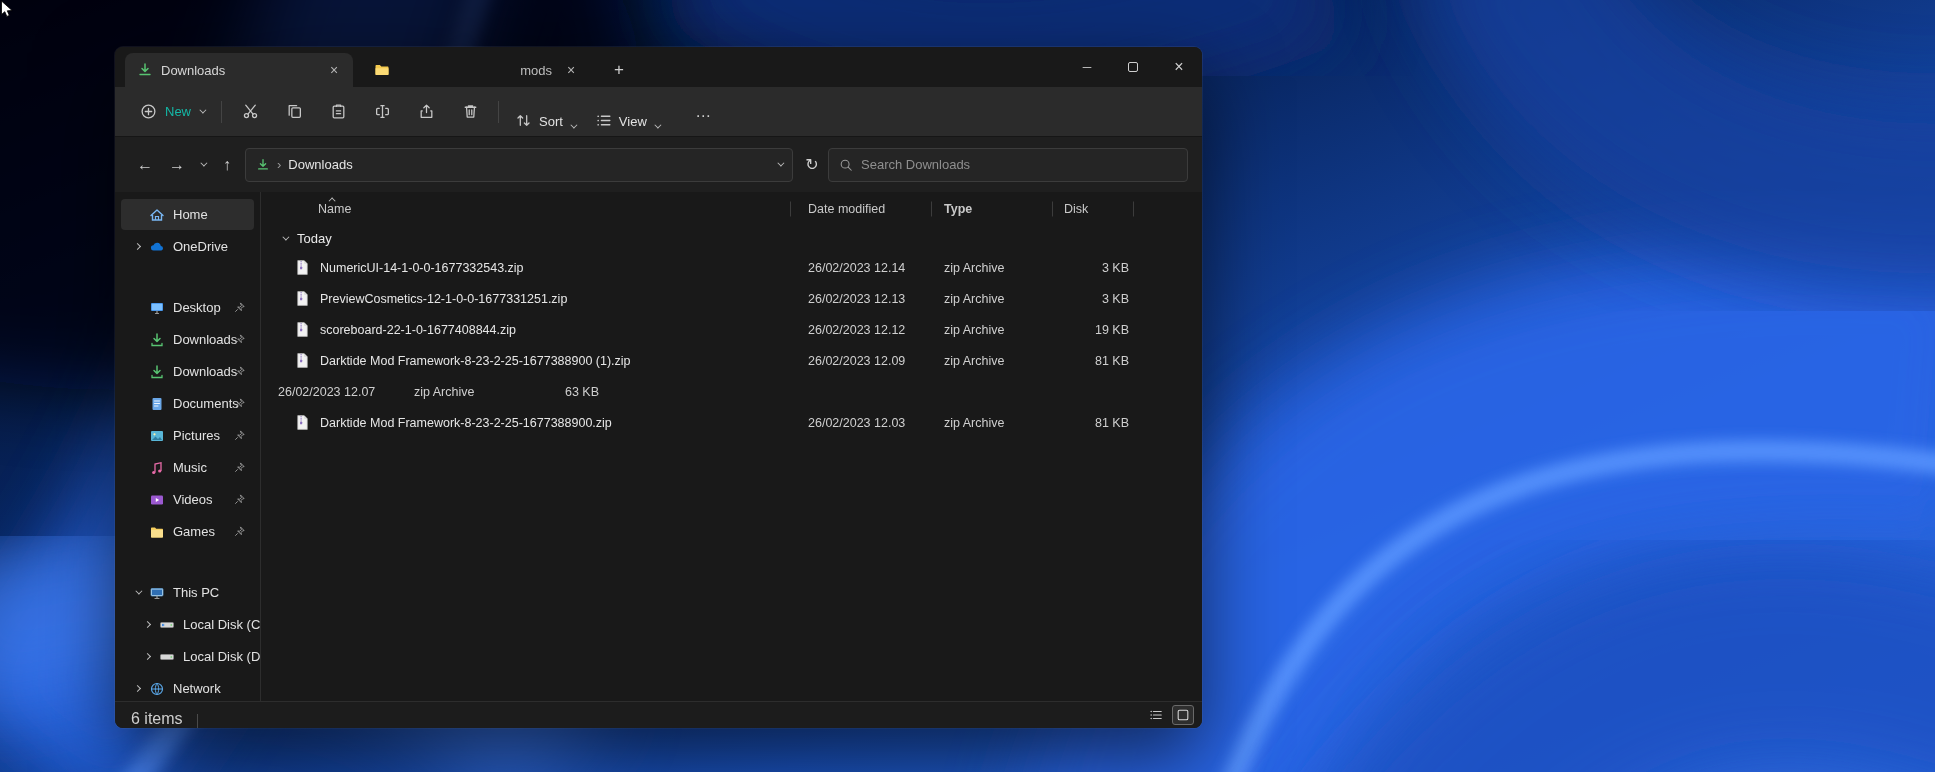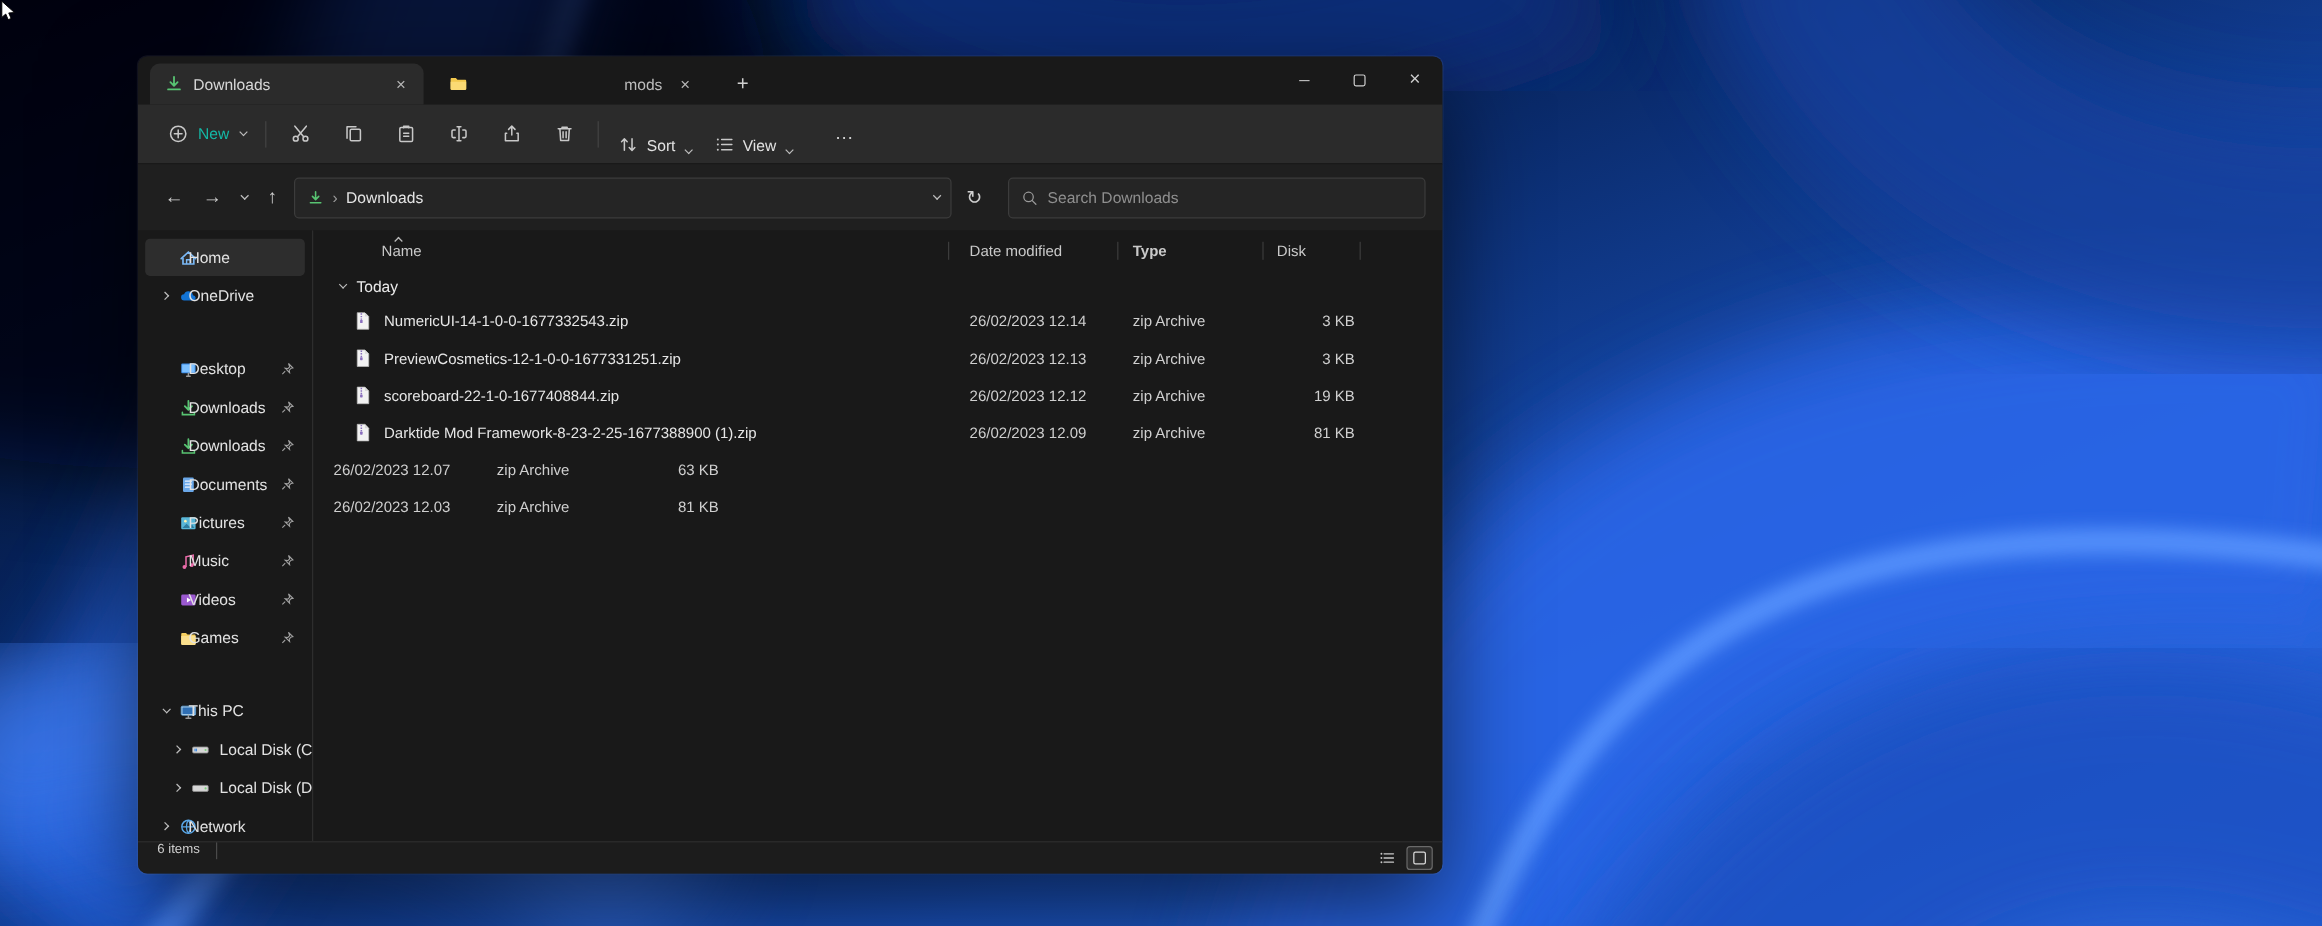--- a/index.html
+++ b/index.html
@@ -41,42 +41,42 @@
 
   
   .addressrow{flex:0 0 55px;background:#1f1f1f;display:flex;align-items:center;padding:0 14px 0 14px;}
   .nav-btn{width:32px;height:32px;display:flex;align-items:center;justify-content:center;
     color:#cfcfcf;font-size:16px;border-radius:4px;flex:0 0 auto;}
   .nav-btn.small{width:18px;font-size:10px;}
   .addressbar{flex:0 0 548px;height:34px;margin-left:2px;background:#252525;border:1px solid #3c3c3c;border-radius:4px;
     display:flex;align-items:center;gap:7px;padding:0 10px;font-size:13px;color:#e4e4e4;}
   .ab-spacer{flex:1;}
   .refresh-btn{margin-left:3px;}
-  .searchbox{flex:1;height:34px;margin-left:12px;background:#252525;border:1px solid #3c3c3c;border-radius:4px;
+  .searchbox{flex:1;height:34px;margin-left:0;background:#252525;border:1px solid #3c3c3c;border-radius:4px;
     display:flex;align-items:center;gap:8px;padding:0 10px;}
   .searchbox input{flex:1;background:transparent;border:none;outline:none;color:#cfcfcf;font-size:13px;
     font-family:"Liberation Sans","DejaVu Sans",sans-serif;}
   .searchbox input::placeholder{color:#8f8f8f;}
   .si{width:14px;height:14px;flex:0 0 auto;}
 
   
   .cv{display:inline-block;width:6px;height:6px;border-right:1.4px solid #bdbdbd;border-bottom:1.4px solid #bdbdbd;flex:0 0 auto;}
   .cv.down{transform:rotate(45deg) translateY(-2px);}
   .cv.right{transform:rotate(-45deg);}
   .cv.up{transform:rotate(-135deg) translateY(-2px);}
   .cv.tiny{width:5px;height:5px;}
 
   
   .body{flex:1;display:flex;min-height:0;background:#191919;}
   .sidebar{flex:0 0 146px;border-right:1px solid #2d2d2d;padding-top:6px;font-size:13px;overflow:hidden;}
   .side-item{height:31px;margin:1px 6px;border-radius:4px;display:flex;align-items:center;position:relative;color:#e2e2e2;}
   .side-item.selected{background:rgba(255,255,255,.09);}
   .side-item .chev-slot{position:absolute;left:10px;width:12px;display:flex;justify-content:center;}
   .side-item .sicon{position:absolute;left:28px;width:16px;height:16px;}
-  .side-item .slabel{position:absolute;left:36px;white-space:nowrap;}
+  .side-item .slabel{position:absolute;left:52px;white-space:nowrap;}
   .side-item.lvl2 .chev-slot{left:20px;}
   .side-item.lvl2 .sicon{left:38px;}
   .side-item.lvl2 .slabel{left:62px;}
   .side-item .pin{position:absolute;right:9px;top:9px;}
   .side-gap{height:28px;}
 
   
   .content{flex:1;display:flex;flex-direction:column;min-width:0;padding-top:2px;}
   .col-headers{flex:0 0 30px;display:flex;align-items:center;font-size:12.5px;color:#c9c9c9;position:relative;margin-right:10px;}
   .hcell{position:relative;height:100%;display:flex;align-items:center;}
@@ -89,22 +89,22 @@
   .group-row{flex:0 0 28px;display:flex;align-items:center;gap:10px;padding-left:21px;font-size:13px;color:#eaeaea;}
   .file-row{flex:0 0 31px;display:flex;align-items:center;font-size:12.5px;color:#e6e6e6;margin-right:10px;border-radius:4px;}
   .fc-name{width:530px;display:flex;align-items:center;gap:9px;padding-left:33px;white-space:nowrap;overflow:hidden;}
   .fc-date{width:141px;padding-left:17px;color:#cfcfcf;}
   .fc-type{width:121px;padding-left:12px;color:#cfcfcf;}
   .fc-size{width:81px;text-align:right;padding-right:5px;color:#cfcfcf;}
   .zipicon{width:17px;height:17px;flex:0 0 auto;}
   .filler{flex:1;}
 
   
-  .statusbar{flex:0 0 27px;background:#1c1c1c;border-top:1px solid #2d2d2d;display:flex;align-items:flex-start;
-    padding:0 16px;font-size:11px;color:#cfcfcf;position:relative;}
+  .statusbar{flex:0 0 27px;background:#1c1c1c;border-top:1px solid #2d2d2d;display:flex;align-items:flex-end;
+    padding:0 16px;font-size:16px;color:#cfcfcf;position:relative;}
   .status-sep{width:1px;height:14px;background:#4a4a4a;margin-left:14px;}
   .status-views{position:absolute;right:8px;top:3px;display:flex;gap:5px;}
   .sv-btn{width:22px;height:20px;display:flex;align-items:center;justify-content:center;border-radius:3px;}
   .sv-btn.active{border:1px solid #6a6a6a;background:#2e2e2e;}
 </style>
 </head>
 <body>
 
 <svg class="wallpaper" width="1935" height="772" viewBox="0 0 1935 772" preserveAspectRatio="xMidYMid slice">
   <defs>
@@ -548,20 +548,29 @@
         <div class="fc-size">81 KB</div>
       </div>
 
       <div class="file-row">
         <div class="fc-date">26/02/2023 12.07</div>
         <div class="fc-type">zip Archive</div>
         <div class="fc-size">63 KB</div>
       </div>
 
       <div class="file-row">
+        <div class="fc-name">
+          <svg class="zipicon" viewBox="0 0 16 16">
+              <path d="M3.5 1.5h6l3 3v10h-9z" fill="#f2f2f2" stroke="#b9b9b9" stroke-width="0.6"></path>
+              <path d="M9.5 1.5l3 3h-3z" fill="#d9d9d9"></path>
+              <path d="M6.7 2v5" stroke="#8a6fbe" stroke-width="1.2" stroke-dasharray="1.1 0.9"></path>
+              <rect x="5.7" y="7.2" width="2" height="2.4" rx="0.5" fill="#8a6fbe"></rect>
+            </svg>
+          <span>Darktide Mod Framework-8-23-2-25-1677388900.zip</span>
+        </div>
         <div class="fc-date">26/02/2023 12.03</div>
         <div class="fc-type">zip Archive</div>
         <div class="fc-size">81 KB</div>
       </div>
 
       <div class="filler"></div>
     </div>
   </div>
 
   <div class="statusbar">

